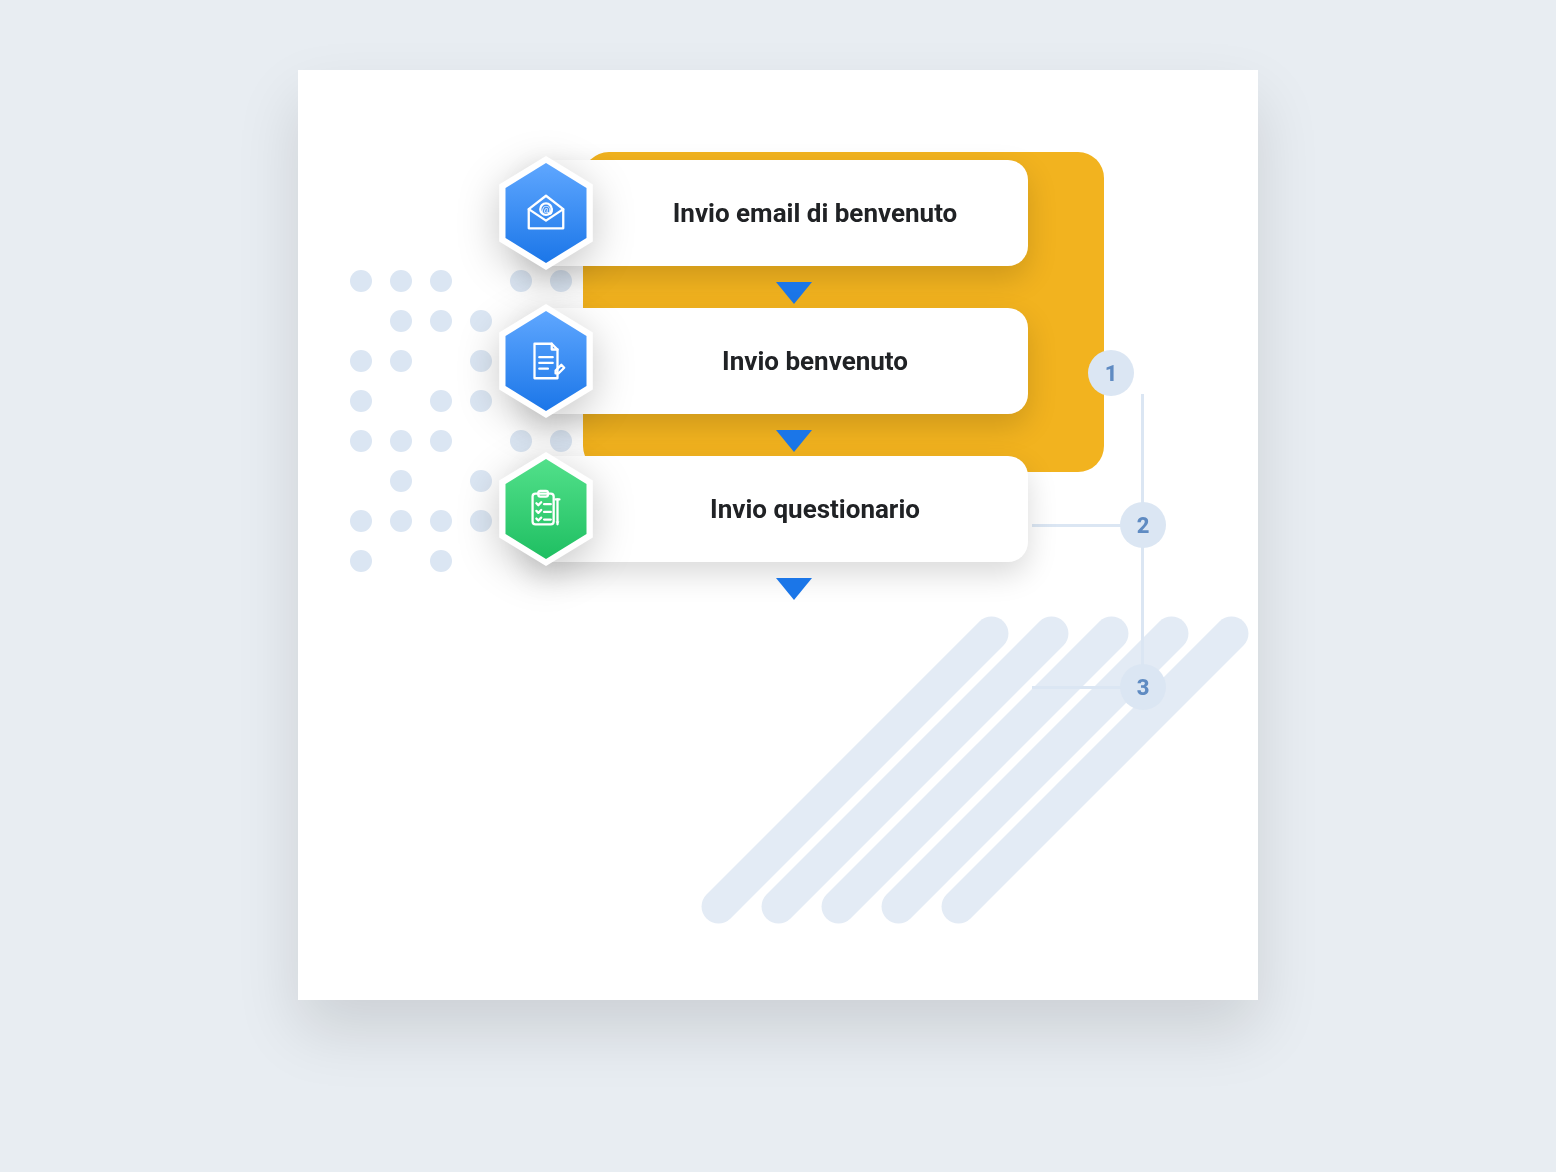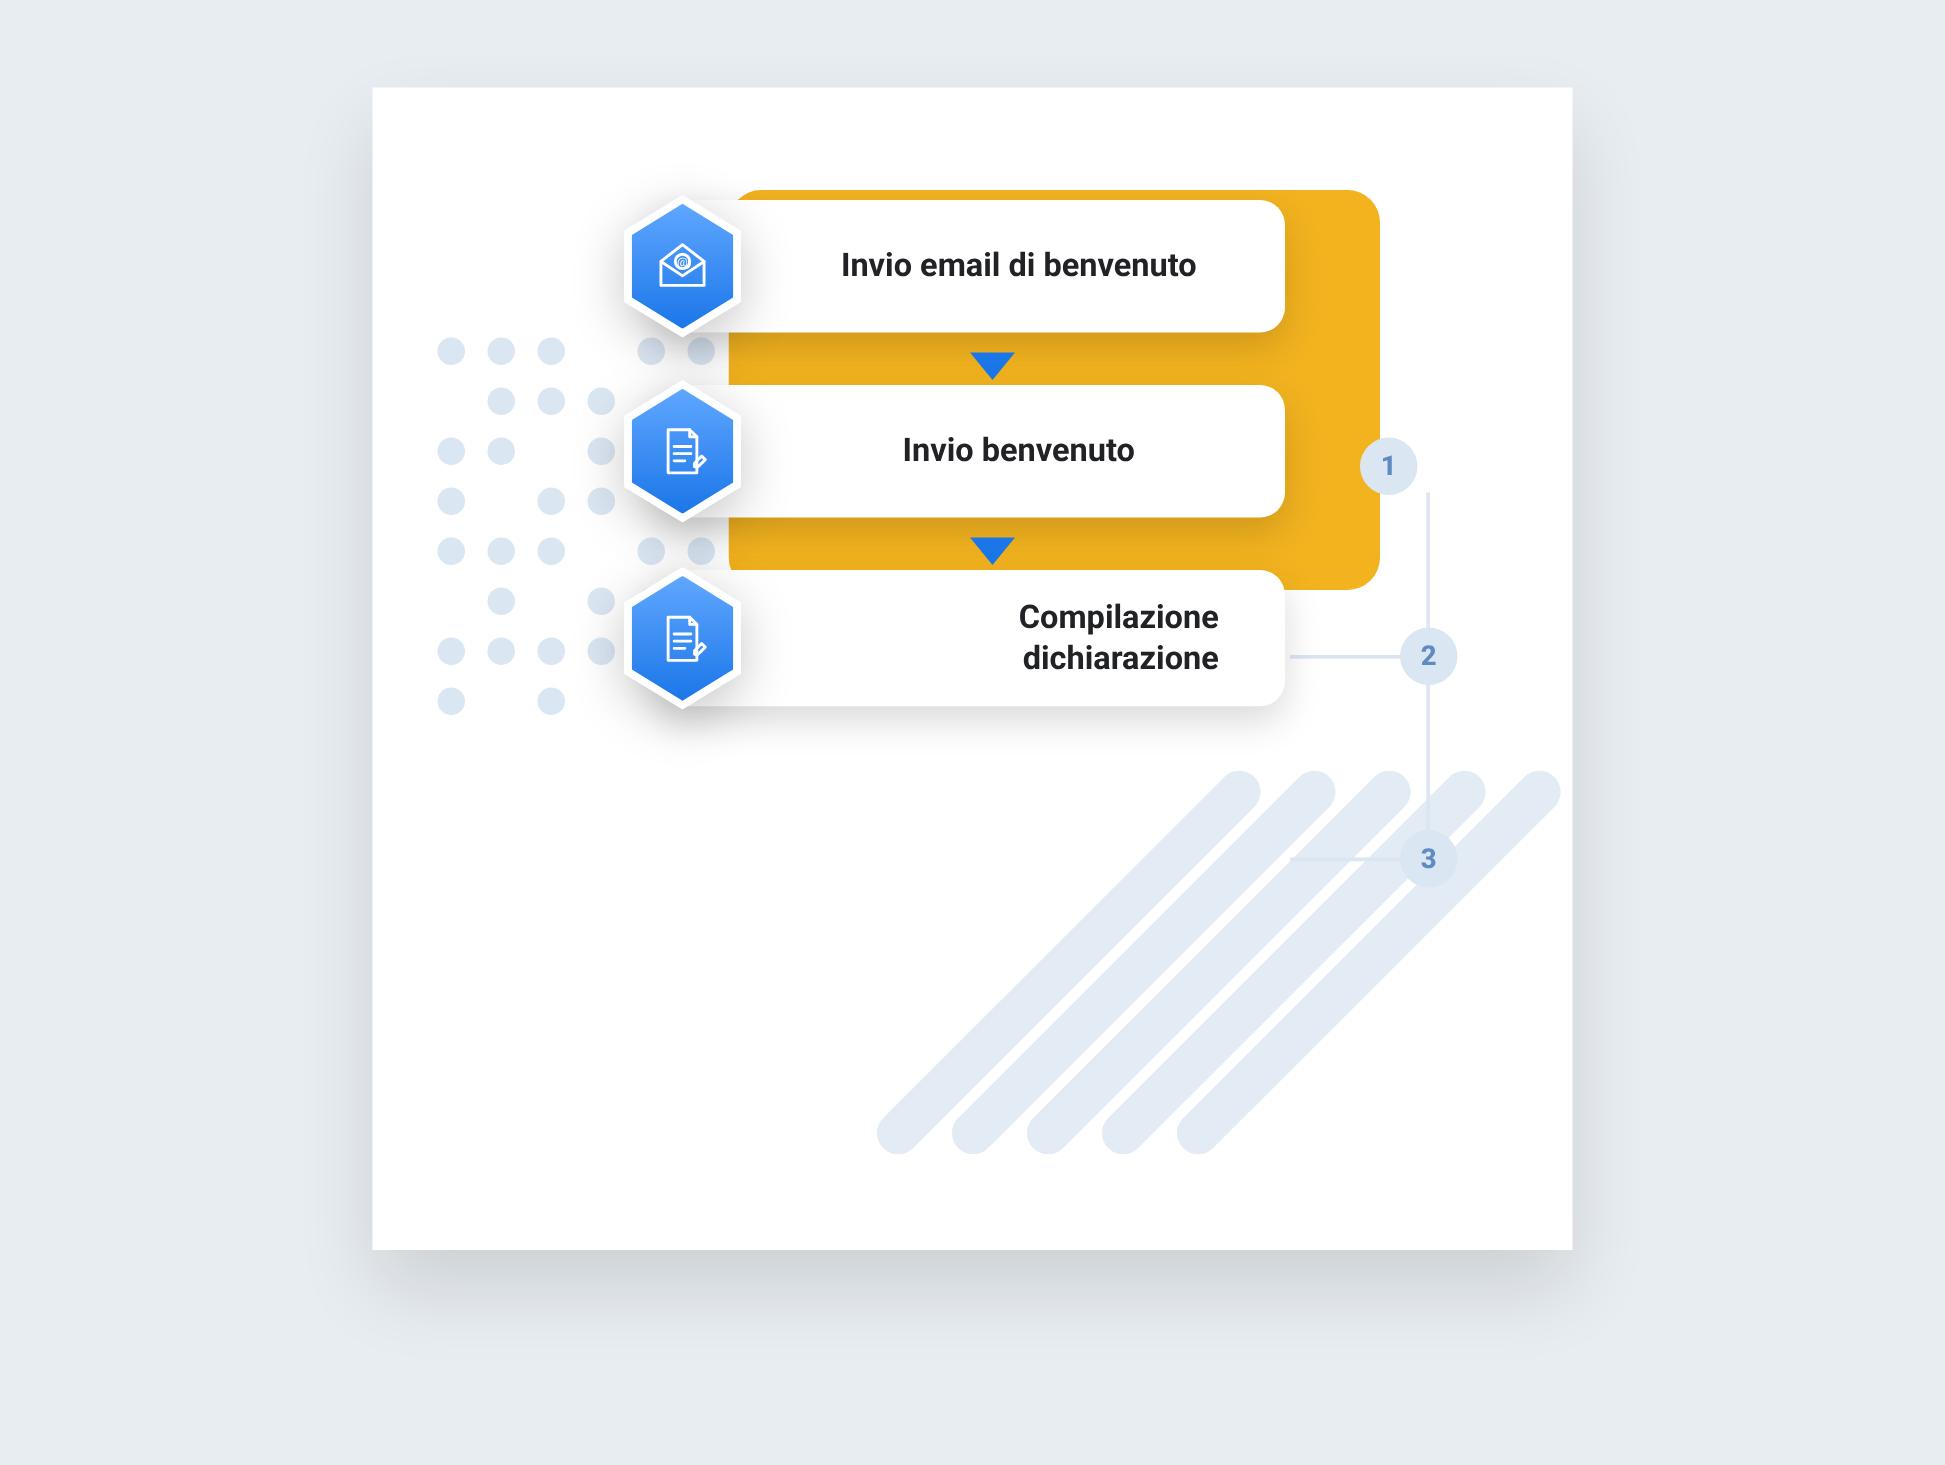--- a/index.html
+++ b/index.html
@@ -79,21 +79,21 @@
     padding: 22px 26px 22px 100px;
     min-height: 106px;
     display: flex;
     align-items: center;
     justify-content: center;
   }
   .step .label {
     font-size: 26px;
     font-weight: 700;
     color: #202225;
-    text-align: right;
+    text-align: left;
     line-height: 1.25;
     max-width: 320px;
   }
   
   .hex {
     position: absolute;
     left: -34px;
     top: 50%;
     transform: translateY(-50%);
     width: 104px; height: 114px;
@@ -251,29 +251,33 @@
             <path d="M12 6h18l6 6v30H12z"></path>
             <path d="M30 6v6h6"></path>
             <path d="M17 20h14M17 26h14M17 32h9"></path>
             <path d="M34 34l6-6 3 3-6 6-3 0z"></path>
           </svg>
       </div>
       <div class="label">Invio benvenuto</div>
       <div class="arrow"></div>
     </div>
 
-
     <div class="step">
-      <div class="hex hex-blue">
+      <div class="hex hex-green">
         <div class="hex-outer"></div>
           <div class="hex-inner"></div>
         <svg viewBox="0 0 48 48">
-            <path d="M12 6h18l6 6v30H12z"></path>
-            <path d="M30 6v6h6"></path>
-            <path d="M17 20h14M17 26h14M17 32h9"></path>
-            <path d="M34 34l6-6 3 3-6 6-3 0z"></path>
+            <rect x="10" y="8" width="22" height="32" rx="3"></rect>
+            <rect x="16" y="5" width="10" height="6" rx="2"></rect>
+            <path d="M14 18l2 2 3-3M14 26l2 2 3-3M14 34l2 2 3-3"></path>
+            <path d="M22 19h7M22 27h7M22 35h7"></path>
+            <path d="M36 14v26"></path>
+            <path d="M34 14h4"></path>
+            <path d="M36 40l-2-3h4z" fill="#fff" stroke="none"></path>
           </svg>
       </div>
-      <div class="label">Compilazione dichiarazione</div>
+      <div class="label">Invio questionario</div>
+      <div class="arrow"></div>
     </div>
+
 
   </div>
 </div>
 
 </body></html>

